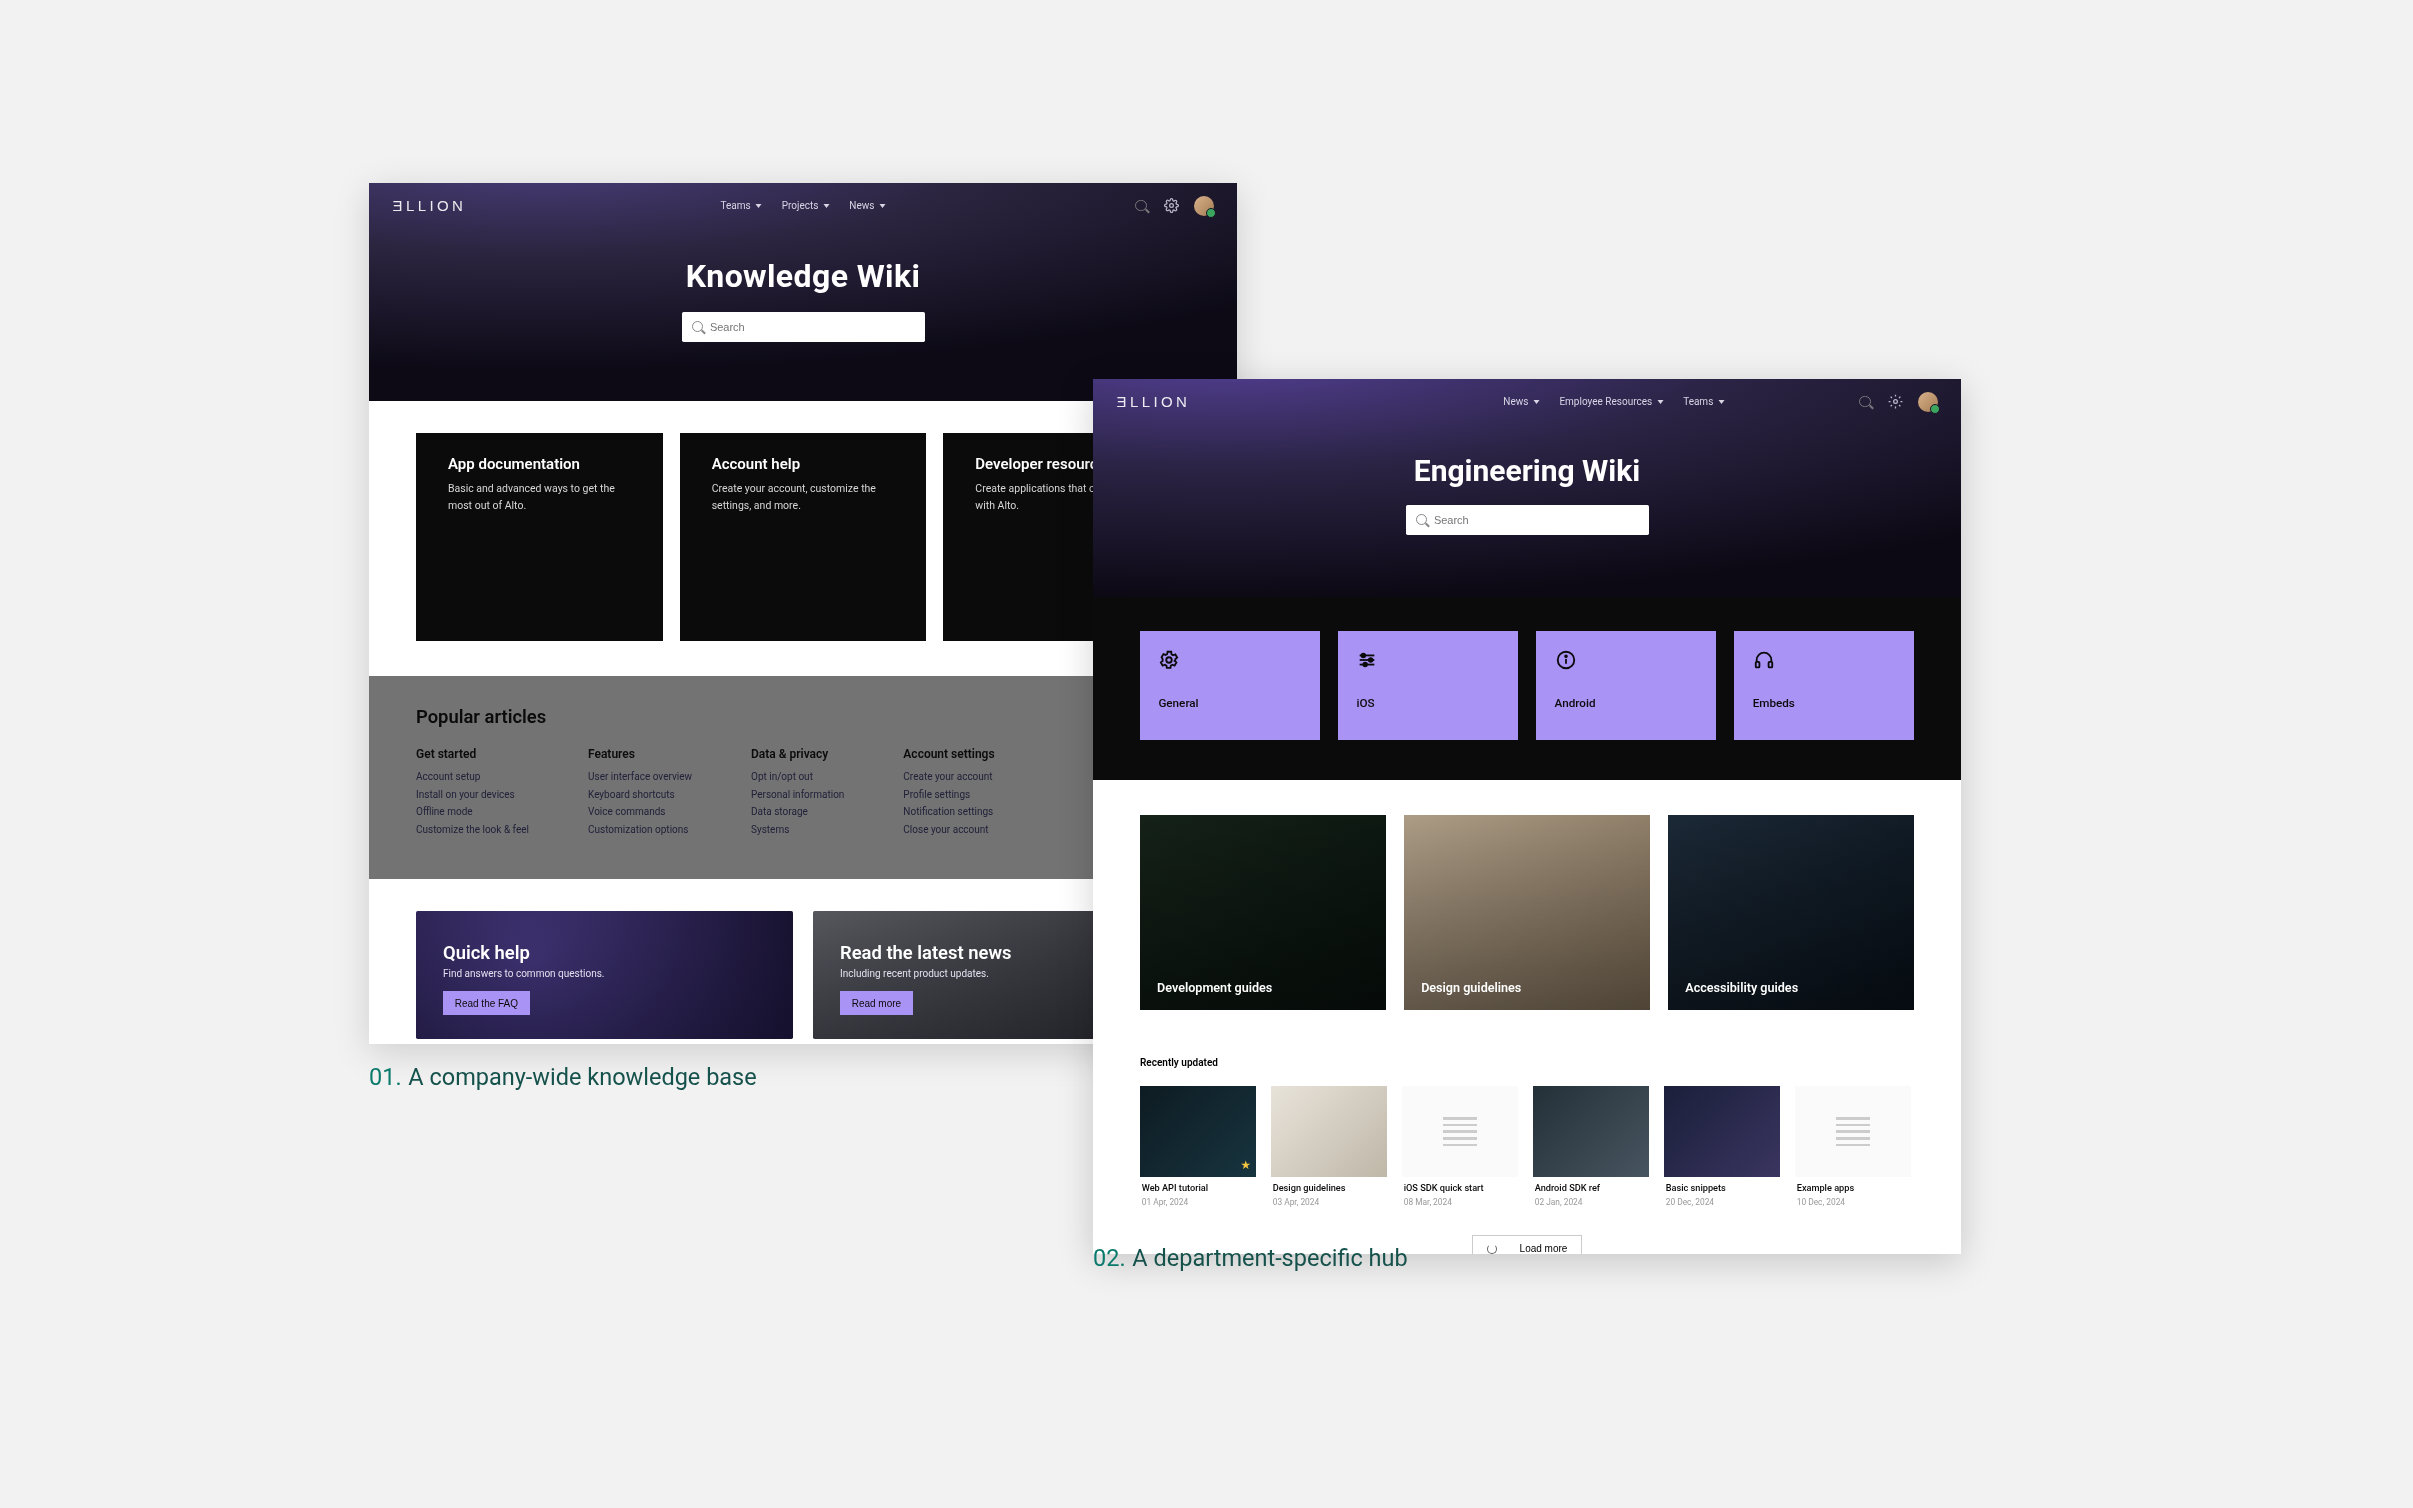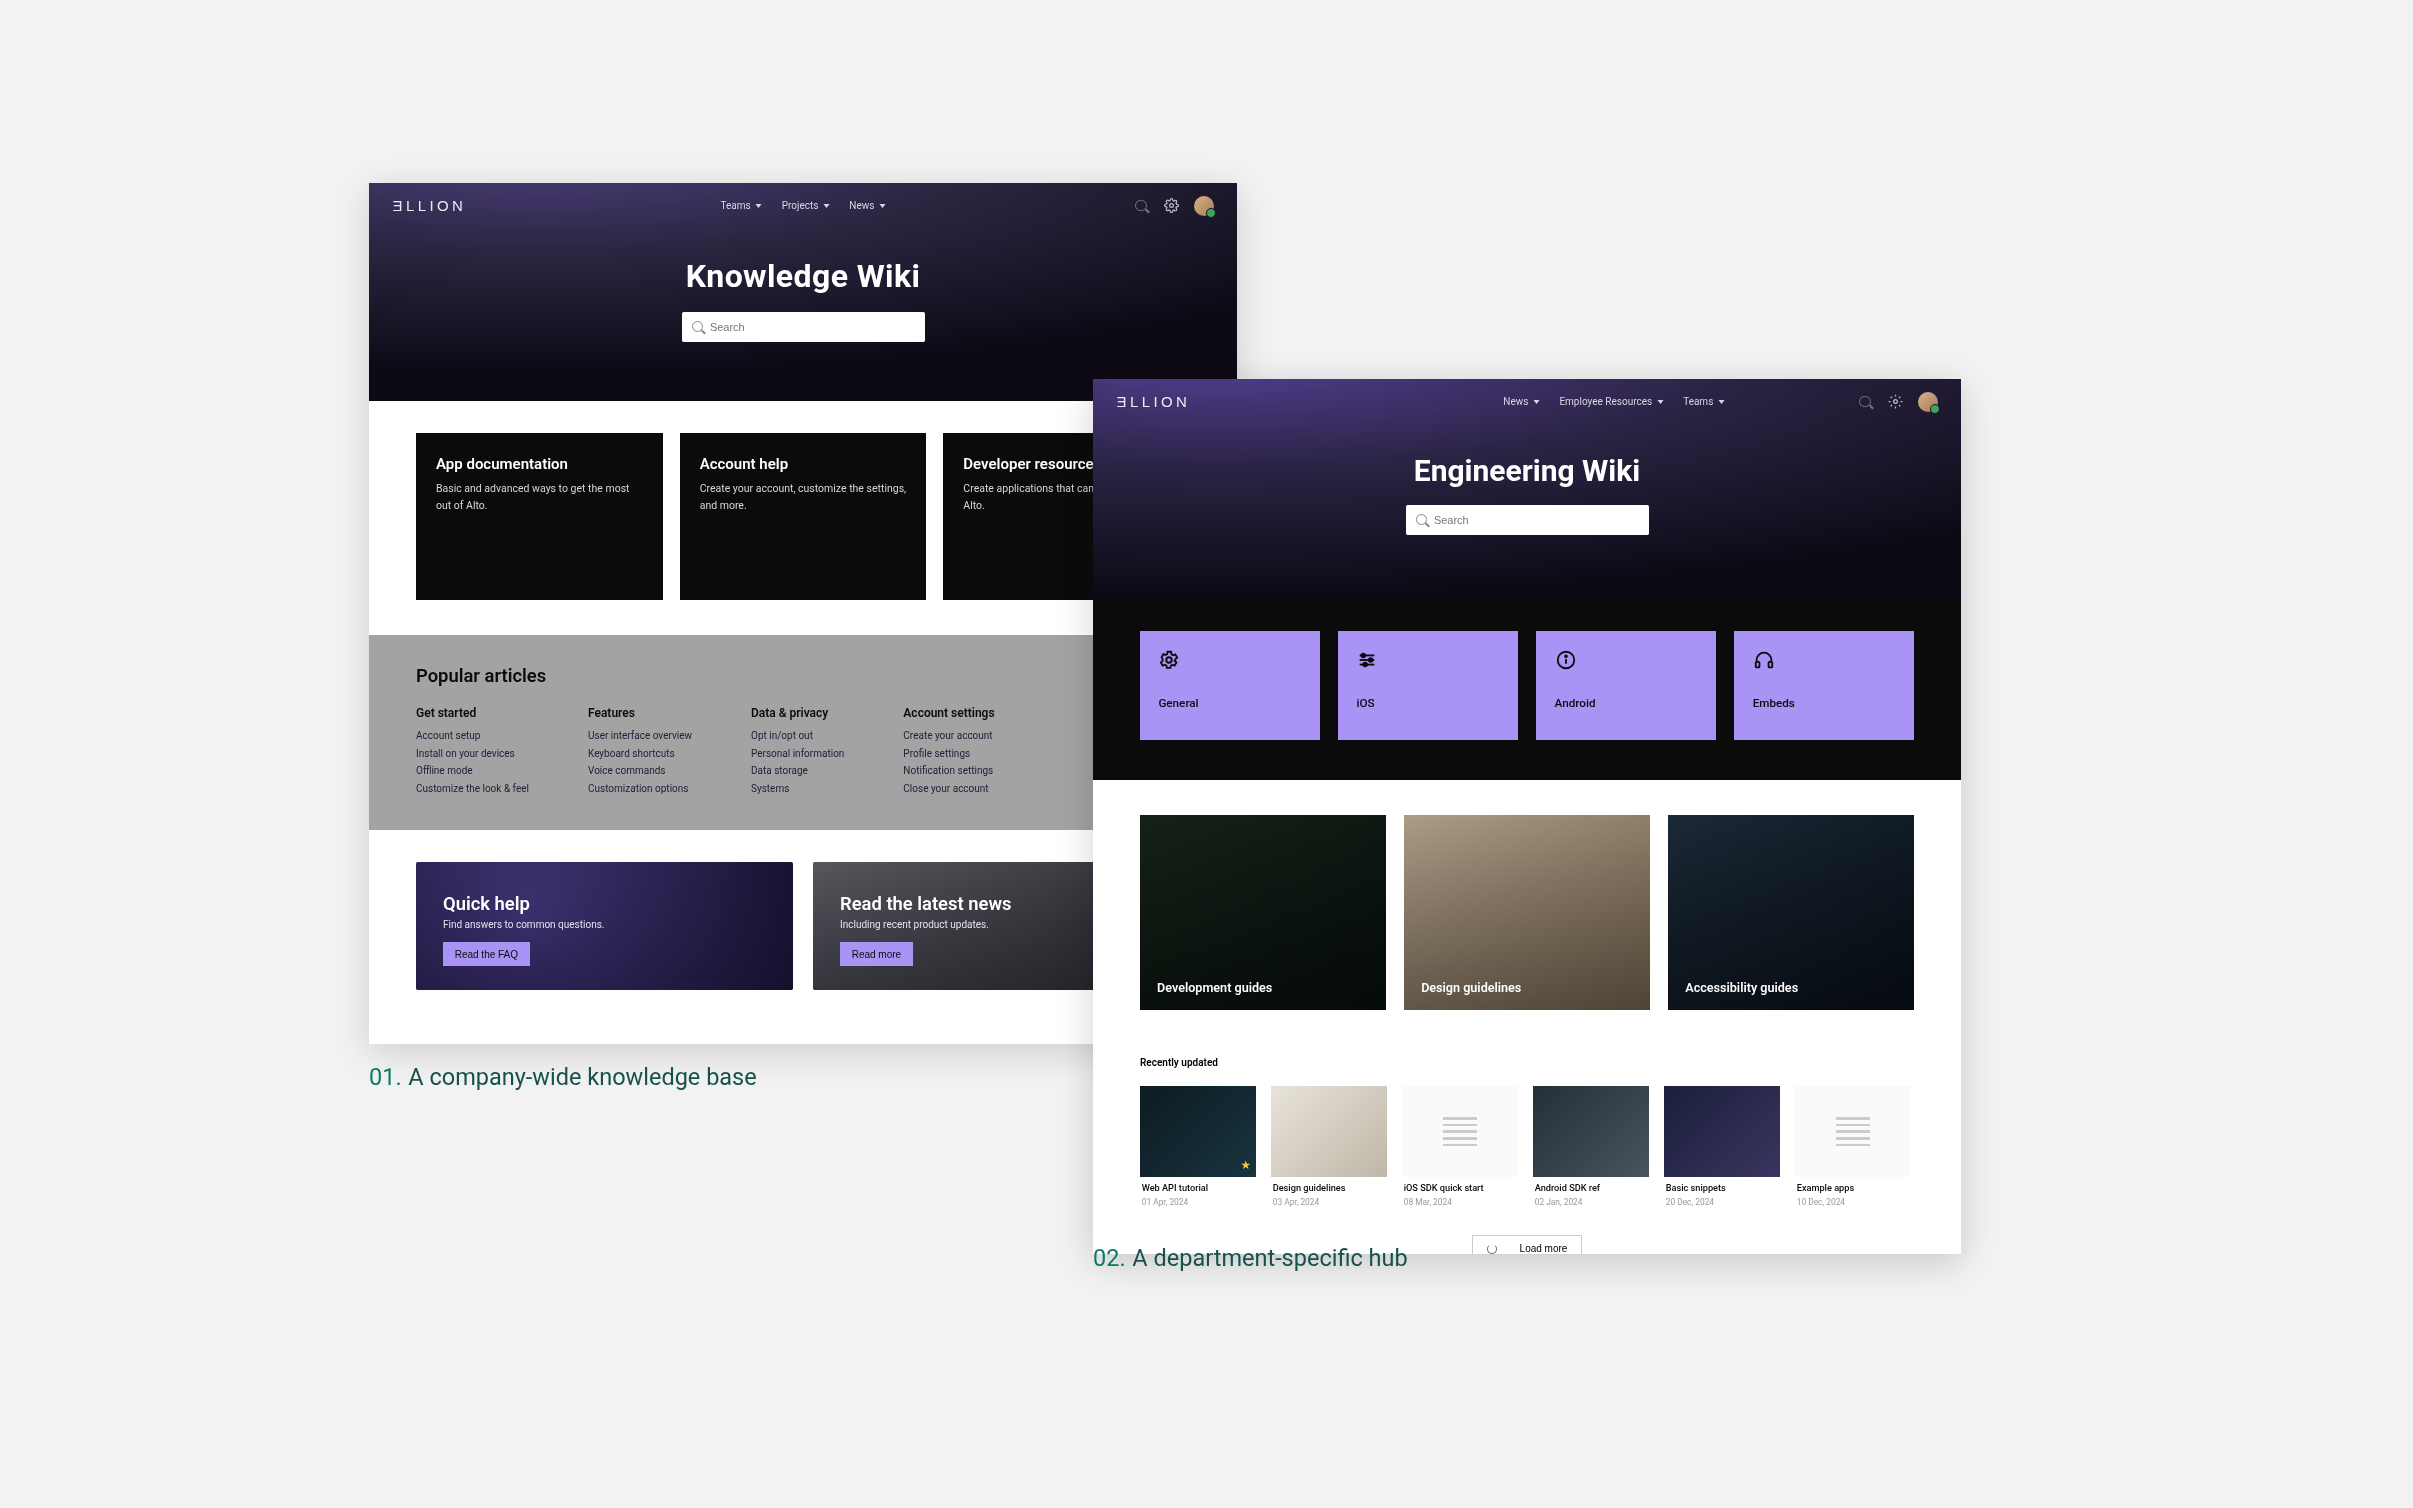--- a/index.html
+++ b/index.html
@@ -52,29 +52,29 @@
     width: 243px; height: 30px; background:#fff; border-radius:1.7px;
     margin: 17px auto 0; display:flex; align-items:center; padding:0 10px; gap:6.7px;
   }
   .searchA input { border:none; outline:none; font-size:11px; flex:1; color:#555; background:transparent; }
   .mag { width:11.7px;height:11.7px;border:1.7px solid #888;border-radius:50%;position:relative;}
   .mag::after{content:"";position:absolute;width:5px;height:1.7px;background:#888;transform:rotate(45deg);right:-4.2px;bottom:-1.7px;}
 
   
   .tilesA { display:flex; gap:17px; padding: 32px 47px 0; }
   .tileA {
-    flex:1; background:#0b0b0b; color:#fff; padding:22px 20px 25px;
-    height: 167px; cursor:pointer;
+    flex:1; background:#0b0b0b; color:#fff; padding:22px 32px 25px;
+    height: 208px; cursor:pointer;
   }
   .tileA h3 { font-size:15px; font-weight:600; margin-bottom:8.4px;}
   .tileA p { font-size:10.5px; color:#d7d7d7; line-height:1.55; }
 
   
   .popA {
-    background:#a3a3a3; margin-top:35px; padding: 30px 47px 29px;
+    background:#737373; margin-top:35px; padding: 30px 47px 37px;
   }
   .popA h2 { font-size:18.4px; font-weight:600; color:#0b0b0b; margin-bottom:20px; }
   .popGrid { display:flex; gap:59px; }
   .popCol h4 { font-size:12px; font-weight:600; color:#0b0b0b; margin-bottom:10px; }
   .popCol a { display:block; font-size:10px; color:#21213a; text-decoration:none; margin-bottom:6.7px; cursor:pointer; }
 
   
   .btmA { display:flex; gap:20px; padding: 32px 47px; }
   .cardA {
     flex:1; height:128px; border-radius:1.7px; position:relative; overflow:hidden; color:#fff;

